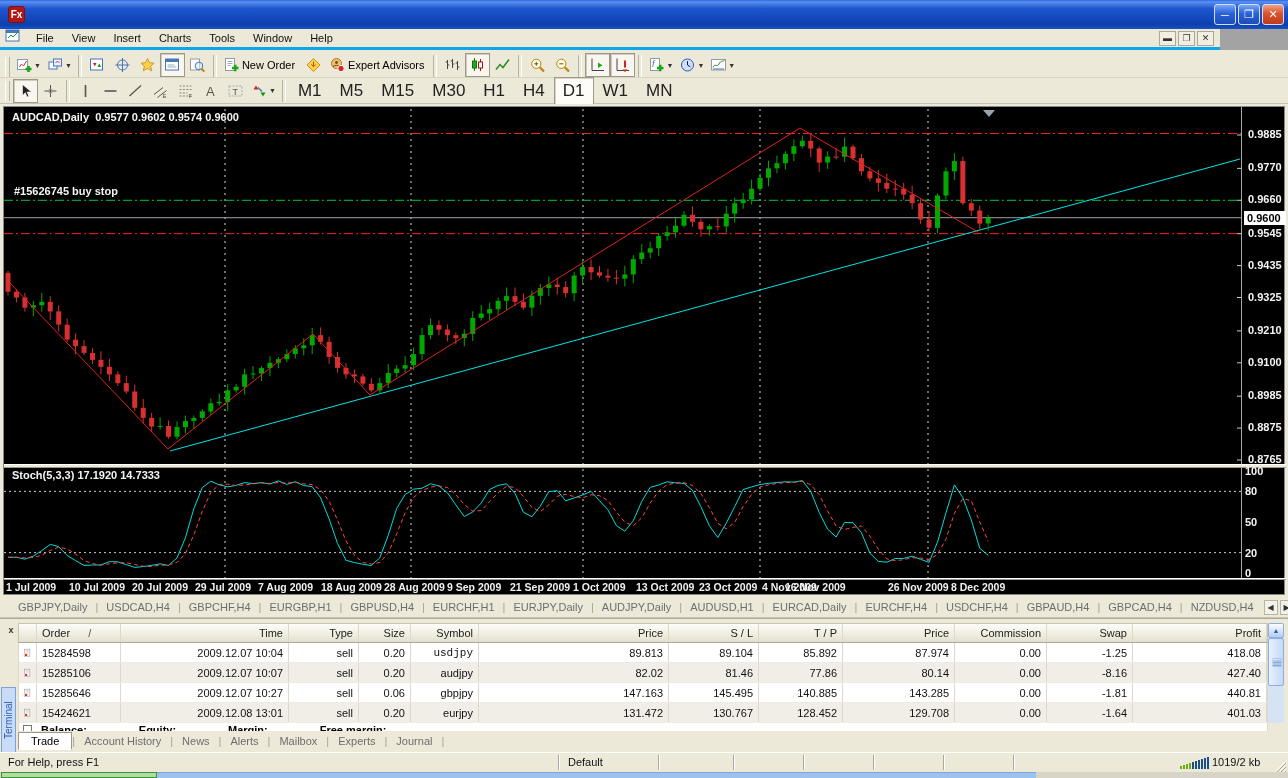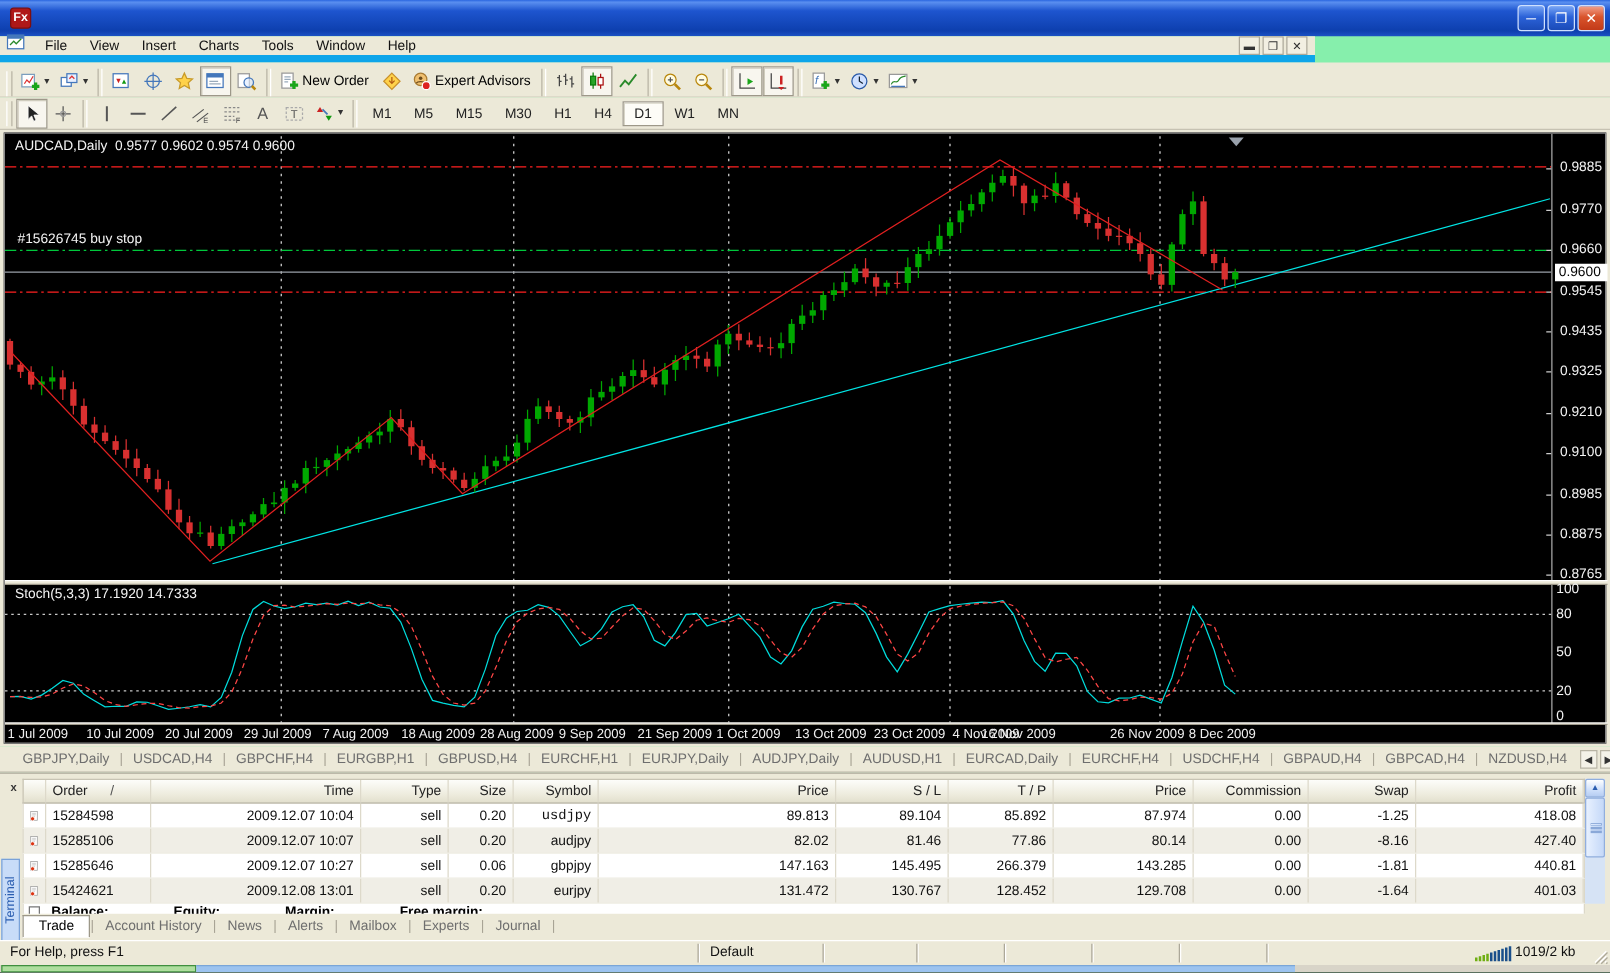--- a/index.html
+++ b/index.html
@@ -1,59 +1,59 @@
 <!DOCTYPE html>
 <html><head>
 <meta charset="utf-8">
 <style>
   html,body{margin:0;padding:0;background:#444;}
   *{box-sizing:border-box;font-family:"Liberation Sans",sans-serif;}
-  #app{position:relative;width:1288px;height:778px;background:#86efac;overflow:hidden;}
+  #app{position:relative;width:1288px;height:778px;background:#a3a3a3;overflow:hidden;}
 
   
   #titlebar{position:absolute;left:0;top:0;width:1288px;height:29px;
     background:linear-gradient(180deg,#2a66e0 0%,#5a8ff0 6%,#1e55cf 30%,#0d3fae 85%,#1b51c4 100%);
     display:flex;align-items:center;padding:0 4px;}
   #title-icon{width:17px;height:17px;background:#b01818;border:1px solid #7d0f0f;border-radius:3px;
     color:#fff;font-size:10px;font-weight:bold;display:flex;align-items:center;justify-content:center;margin:0 4px;}
   #title-text{color:#fff;font-weight:bold;font-size:12px;text-shadow:1px 1px 1px #123;}
   #title-buttons{margin-left:auto;display:flex;gap:2px;}
   .tbtn{width:22px;height:21px;border-radius:3px;border:1px solid #cfe0ff;color:#fff;font-size:11px;
     display:flex;align-items:center;justify-content:center;
     background:linear-gradient(180deg,#78a5f5,#2b62d8 45%,#1b4bb8);}
   .tbtn.close{background:linear-gradient(180deg,#f2a08a,#d9542c 45%,#c23a18);}
 
   
-  #menubar{position:absolute;left:0;top:29px;width:1052px;height:21px;background:#ece9d8;
-    display:flex;align-items:center;border-bottom:6px solid #0ea5e9;}
+  #menubar{position:absolute;left:0;top:29px;width:1220px;height:21px;background:#ece9d8;
+    display:flex;align-items:center;border-bottom:3px solid #0ea5e9;}
   #menu-child-icon{margin:0 6px 0 5px;}
   .menu-item{font-size:11px;color:#111;padding:3px 9px;}
   #mdi-buttons{margin-left:auto;display:flex;gap:2px;padding-right:6px;}
   .mdibtn{width:17px;height:15px;border:1px solid #aca899;background:#f2efe2;display:flex;
     align-items:center;justify-content:center;font-size:9px;color:#333;}
 
   
   #toolbar1{position:absolute;left:0;top:50px;width:1288px;height:28px;background:#ece9d8;
     display:flex;align-items:flex-end;border-bottom:1px solid #d8d4c4;padding-left:2px;}
   #toolbar2{position:absolute;left:0;top:78px;width:1288px;height:26px;background:#ece9d8;
     display:flex;align-items:center;border-bottom:1px solid #c6c2b2;padding-left:2px;}
   .grip{width:5px;height:20px;margin:0 3px;border-left:1px solid #fff;border-right:1px solid #b8b4a4;}
   .btn{height:24px;min-width:25px;display:flex;align-items:center;justify-content:center;
     padding:0 2px;border:1px solid transparent;color:#222;}
   .btn .lbl{font-size:11px;margin:0 3px 0 2px;color:#000;}
   .btn .caret{font-size:7px;color:#333;margin-left:1px;}
   .btn.pressed{border-color:#9d9889;background:#f8f6ef;box-shadow:inset 1px 1px 0 #cfccbd;}
   .tsep{width:4px;height:22px;margin:0 3px;border-left:1px solid #b8b4a4;border-right:1px solid #fff;}
-  .tfbtn{font-size:11px;color:#222;padding:3px 8px;border:1px solid transparent;}
+  .tfbtn{font-size:17px;color:#222;padding:3px 8px;border:1px solid transparent;}
   .tfbtn.active{border-color:#9d9889;background:#fdfcf7;box-shadow:inset 1px 1px 0 #d8d5c8;}
 
   
   #chart-wrap{position:absolute;left:0;top:104px;width:1288px;height:493px;background:#ece9d8;
     padding:2px 3px;}
-  #chart-content{position:relative;width:1282px;height:489px;background:#000;border:1px solid #888;}
+  #chart-content{position:relative;width:1282px;height:489px;background:#000;border:1px solid #888;font-weight:bold;}
   #chart-svg{position:absolute;left:0;top:0;}
   .pane-divider{position:absolute;left:0;width:1282px;background:#ece9d8;
     border-top:1px solid #fff;border-bottom:1px solid #9d9889;}
   #ohlc-header{position:absolute;left:8px;top:4px;color:#f4f4f4;font-size:11px;}
   #buystop-label{position:absolute;left:10px;top:78px;color:#f4f4f4;font-size:11px;}
   #stoch-label{position:absolute;left:8px;top:362px;color:#f4f4f4;font-size:11px;}
   .axis-label{position:absolute;left:1244px;color:#f4f4f4;font-size:11px;}
   #price-box{position:absolute;left:1240px;width:42px;height:14px;background:#fff;color:#000;
     font-size:11px;display:flex;align-items:center;padding-left:3px;}
   .date-label{position:absolute;top:474px;color:#f0f0f0;font-size:10.5px;white-space:nowrap;}
@@ -788,21 +788,21 @@
               <circle cx="3.5" cy="10.5" r="2.8" fill="#dd3311" stroke="#fff"></circle>
             </svg>
           </div>
           <div class="tcell" style="width:84px;flex:none;">15285646</div>
           <div class="tcell r" style="width:168px;flex:none;justify-content:flex-end;">2009.12.07 10:27</div>
           <div class="tcell r" style="width:70px;flex:none;justify-content:flex-end;">sell</div>
           <div class="tcell r" style="width:52px;flex:none;justify-content:flex-end;">0.06</div>
           <div class="tcell r" style="width:68px;flex:none;justify-content:flex-end;">gbpjpy</div>
           <div class="tcell r" style="width:190px;flex:none;justify-content:flex-end;">147.163</div>
           <div class="tcell r" style="width:90px;flex:none;justify-content:flex-end;">145.495</div>
-          <div class="tcell r" style="width:84px;flex:none;justify-content:flex-end;">266.379</div>
+          <div class="tcell r" style="width:84px;flex:none;justify-content:flex-end;">140.885</div>
           <div class="tcell r" style="width:112px;flex:none;justify-content:flex-end;">143.285</div>
           <div class="tcell r" style="width:92px;flex:none;justify-content:flex-end;">0.00</div>
           <div class="tcell r" style="width:86px;flex:none;justify-content:flex-end;">-1.81</div>
           <div class="tcell r" style="flex:1;justify-content:flex-end;">440.81</div>
         </div>
         <div class="trow brow alt">
           <div class="tcell" style="width:18px;flex:none;">
             <svg width="12" height="14" viewBox="0 0 12 14">
               <rect x="1" y="0.5" width="9" height="12" fill="#fff" stroke="#999"></rect>
               <path d="M3 3h5M3 5h5M3 7h4" stroke="#bbb"></path>

